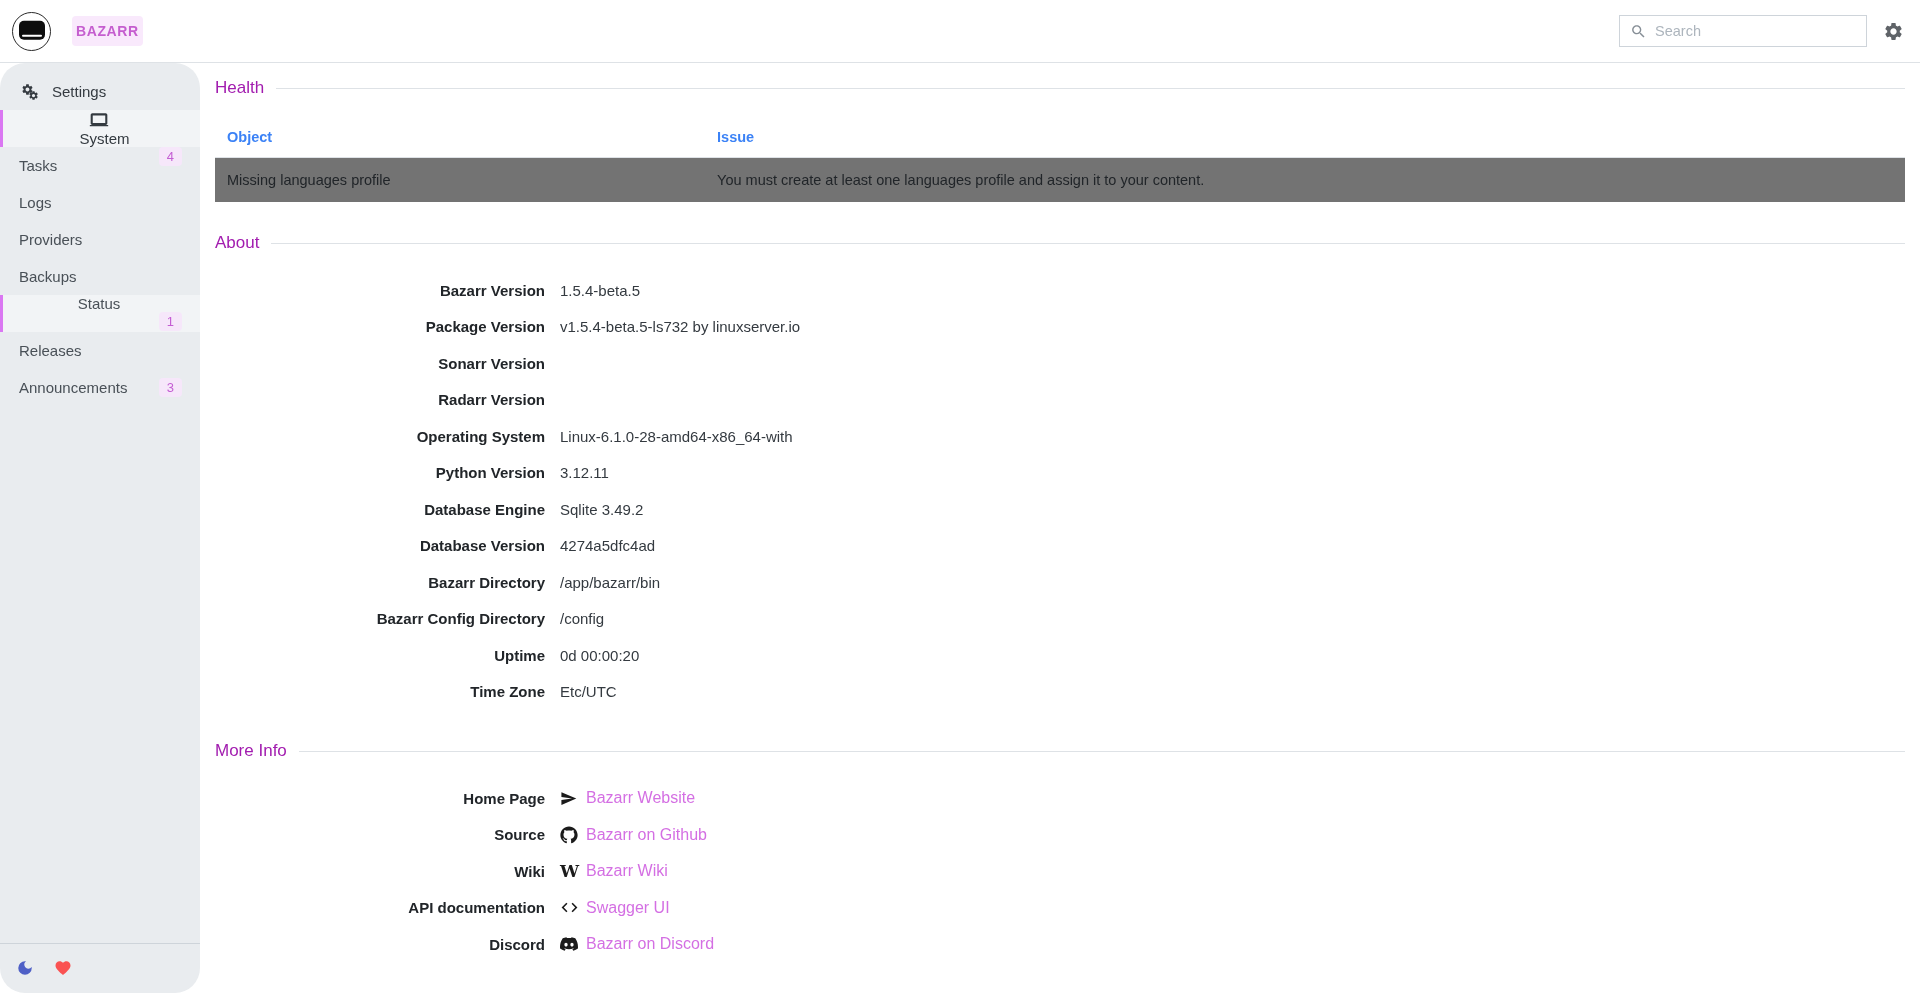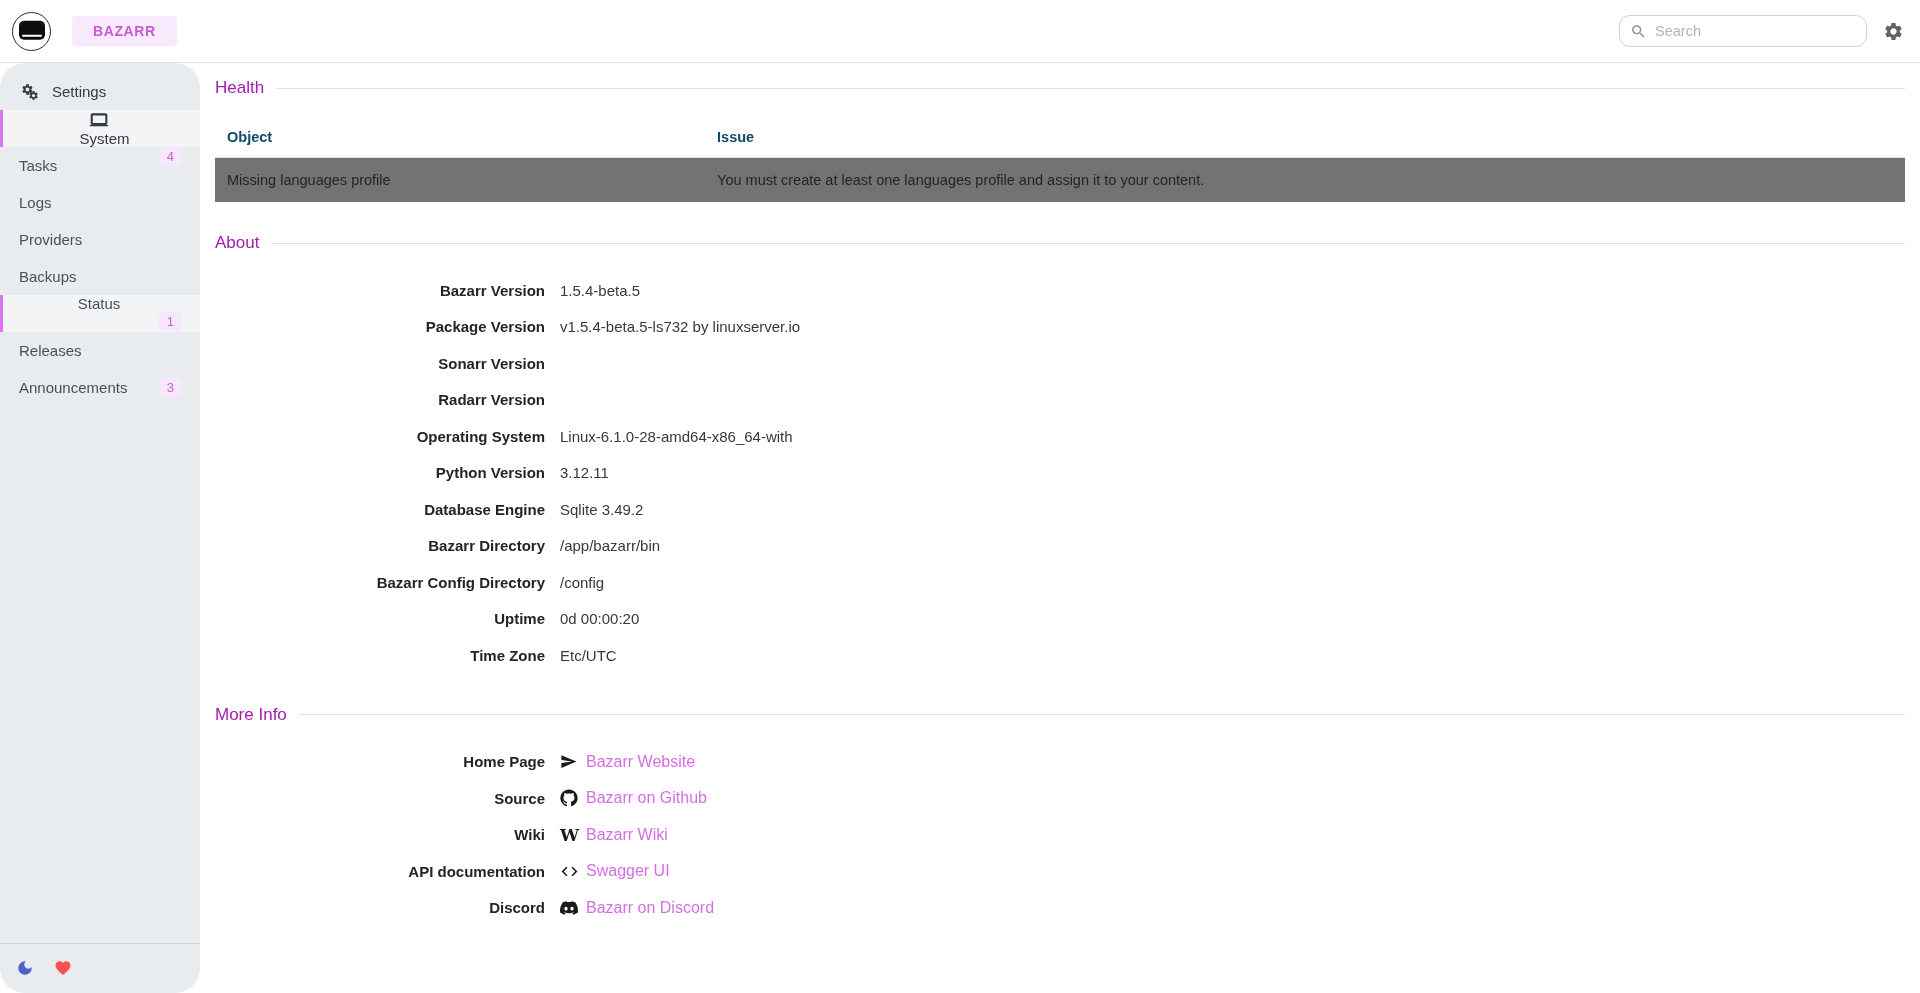--- a/index.html
+++ b/index.html
@@ -22,25 +22,25 @@
     position:absolute; left:50%; top:50%; transform:translate(-50%,-54%);
     width:26px; height:19px; background:#0d0d0d; border-radius:5px;
   }
   .logo-screen::after {
     content:""; position:absolute; left:3px; right:3px; bottom:3px;
     height:2.5px; background:#ffffff; border-radius:1px;
   }
   .brand-badge {
     margin-left:21px; background:#f9e9fc; color:#c55ecf;
     font-weight:700; font-size:14px; letter-spacing:.6px;
-    padding:8px 21px; border-radius:4px; line-height:1;
+    padding:8px 4px; border-radius:4px; line-height:1;
   }
   .search-box {
     margin-left:auto; width:248px; height:32px; border:1px solid #ced4da;
-    border-radius:11px; display:flex; align-items:center; padding:0 10px; gap:8px;
+    border-radius:0; display:flex; align-items:center; padding:0 10px; gap:8px;
     background:#fff;
   }
   .search-box svg { flex:0 0 auto; }
   .search-box input {
     border:none; outline:none; flex:1; font-size:14.5px; color:#495057;
     font-family:inherit; background:transparent;
   }
   .search-box input::placeholder { color:#adb5bd; }
   .gear-btn { margin-left:16px; background:none; border:none; cursor:pointer; display:flex; align-items:center; }
 
@@ -75,21 +75,21 @@
 
   
   .content { flex:1; padding:10px 15px 0 15px; overflow:hidden; }
   .section { margin-bottom:8px; }
   .section-head { display:flex; align-items:center; height:30px; }
   .section-title { color:#a21caf; font-size:17px; font-weight:400; white-space:nowrap; }
   .section-rule { flex:1; height:1px; background:#dee2e6; margin-left:12px; }
 
   table.health { width:100%; border-collapse:collapse; margin:14px 0 26px; }
   table.health th {
-    text-align:left; font-size:14.5px; font-weight:700; color:#0c4a6e;
+    text-align:left; font-size:14.5px; font-weight:700; color:#3b82f6;
     padding:12px 12px; border-bottom:1px solid #dee2e6;
   }
   table.health th:first-child { width:29%; }
   table.health td {
     font-size:14.5px; color:#212529; padding:14px 12px; background:#737373;
   }
 
   .kv-block { margin:14px 0 26px; }
   .kv-row { display:flex; align-items:center; min-height:36.5px; }
   .kv-label {
@@ -237,20 +237,24 @@
           </div>
         <div class="kv-row">
             <span class="kv-label">Python Version</span>
             <span class="kv-value">3.12.11</span>
           </div>
         <div class="kv-row">
             <span class="kv-label">Database Engine</span>
             <span class="kv-value">Sqlite 3.49.2</span>
           </div>
         <div class="kv-row">
+            <span class="kv-label">Database Version</span>
+            <span class="kv-value">4274a5dfc4ad</span>
+          </div>
+        <div class="kv-row">
             <span class="kv-label">Bazarr Directory</span>
             <span class="kv-value">/app/bazarr/bin</span>
           </div>
         <div class="kv-row">
             <span class="kv-label">Bazarr Config Directory</span>
             <span class="kv-value">/config</span>
           </div>
         <div class="kv-row">
             <span class="kv-label">Uptime</span>
             <span class="kv-value">0d 00:00:20</span>

